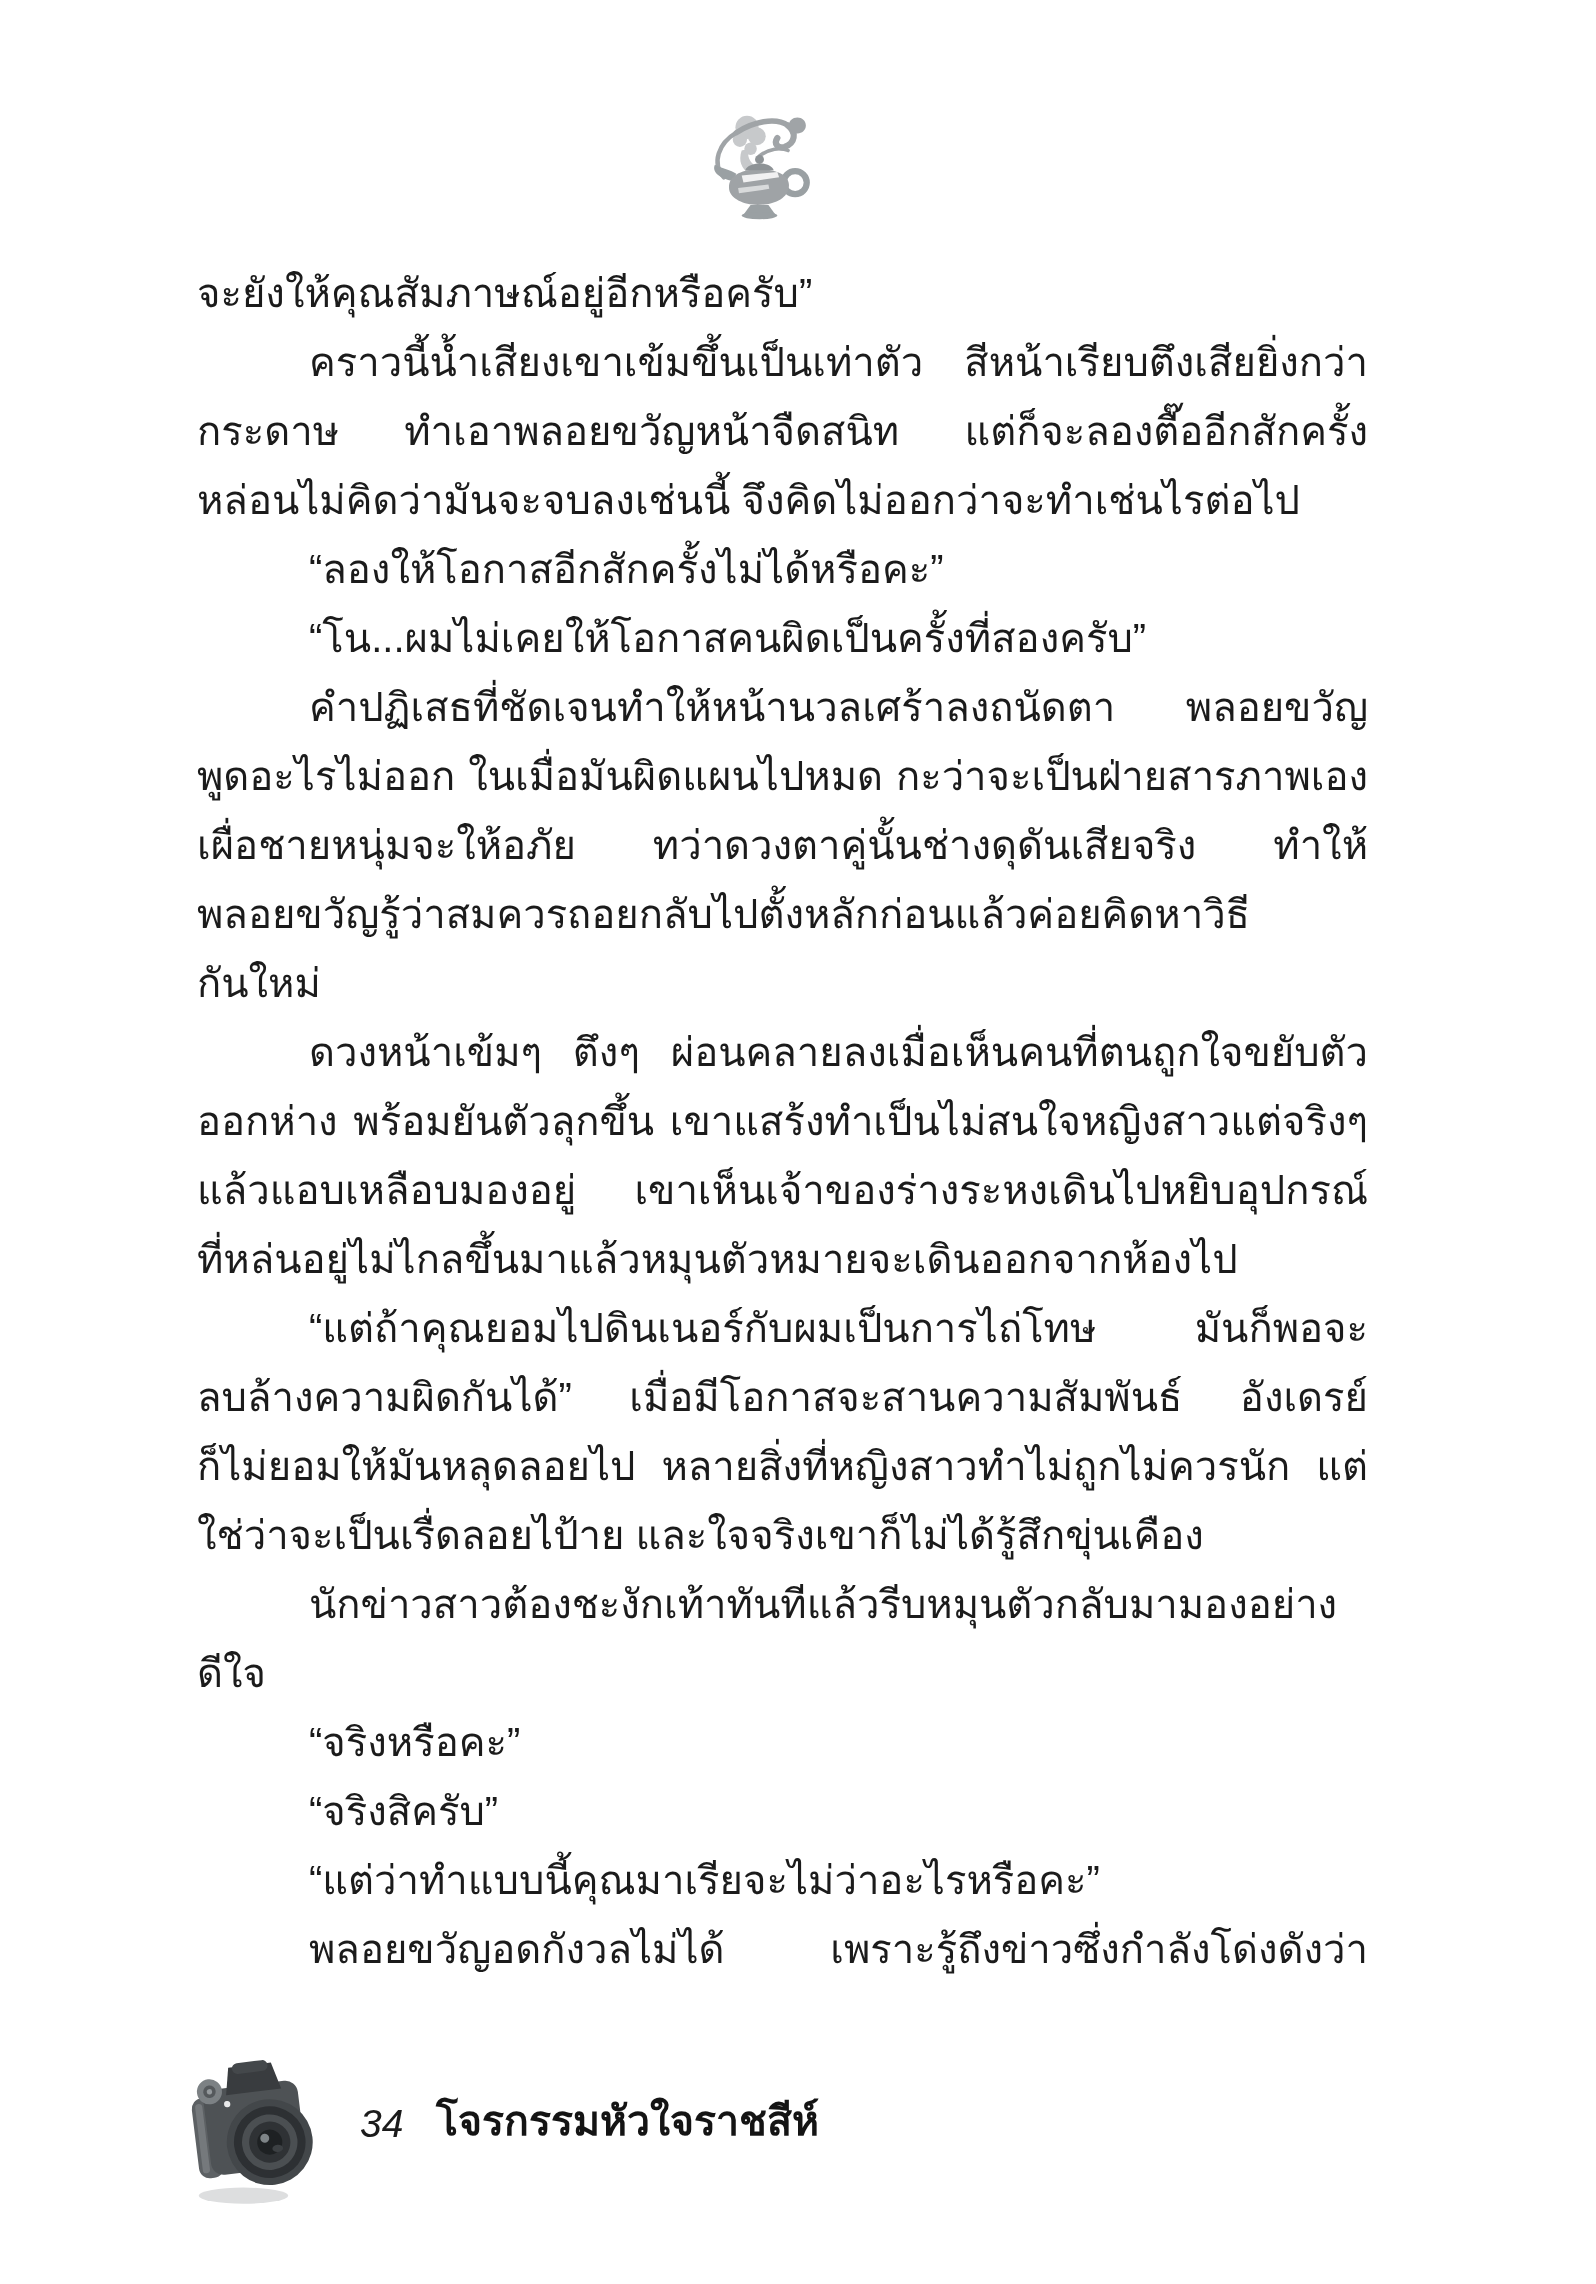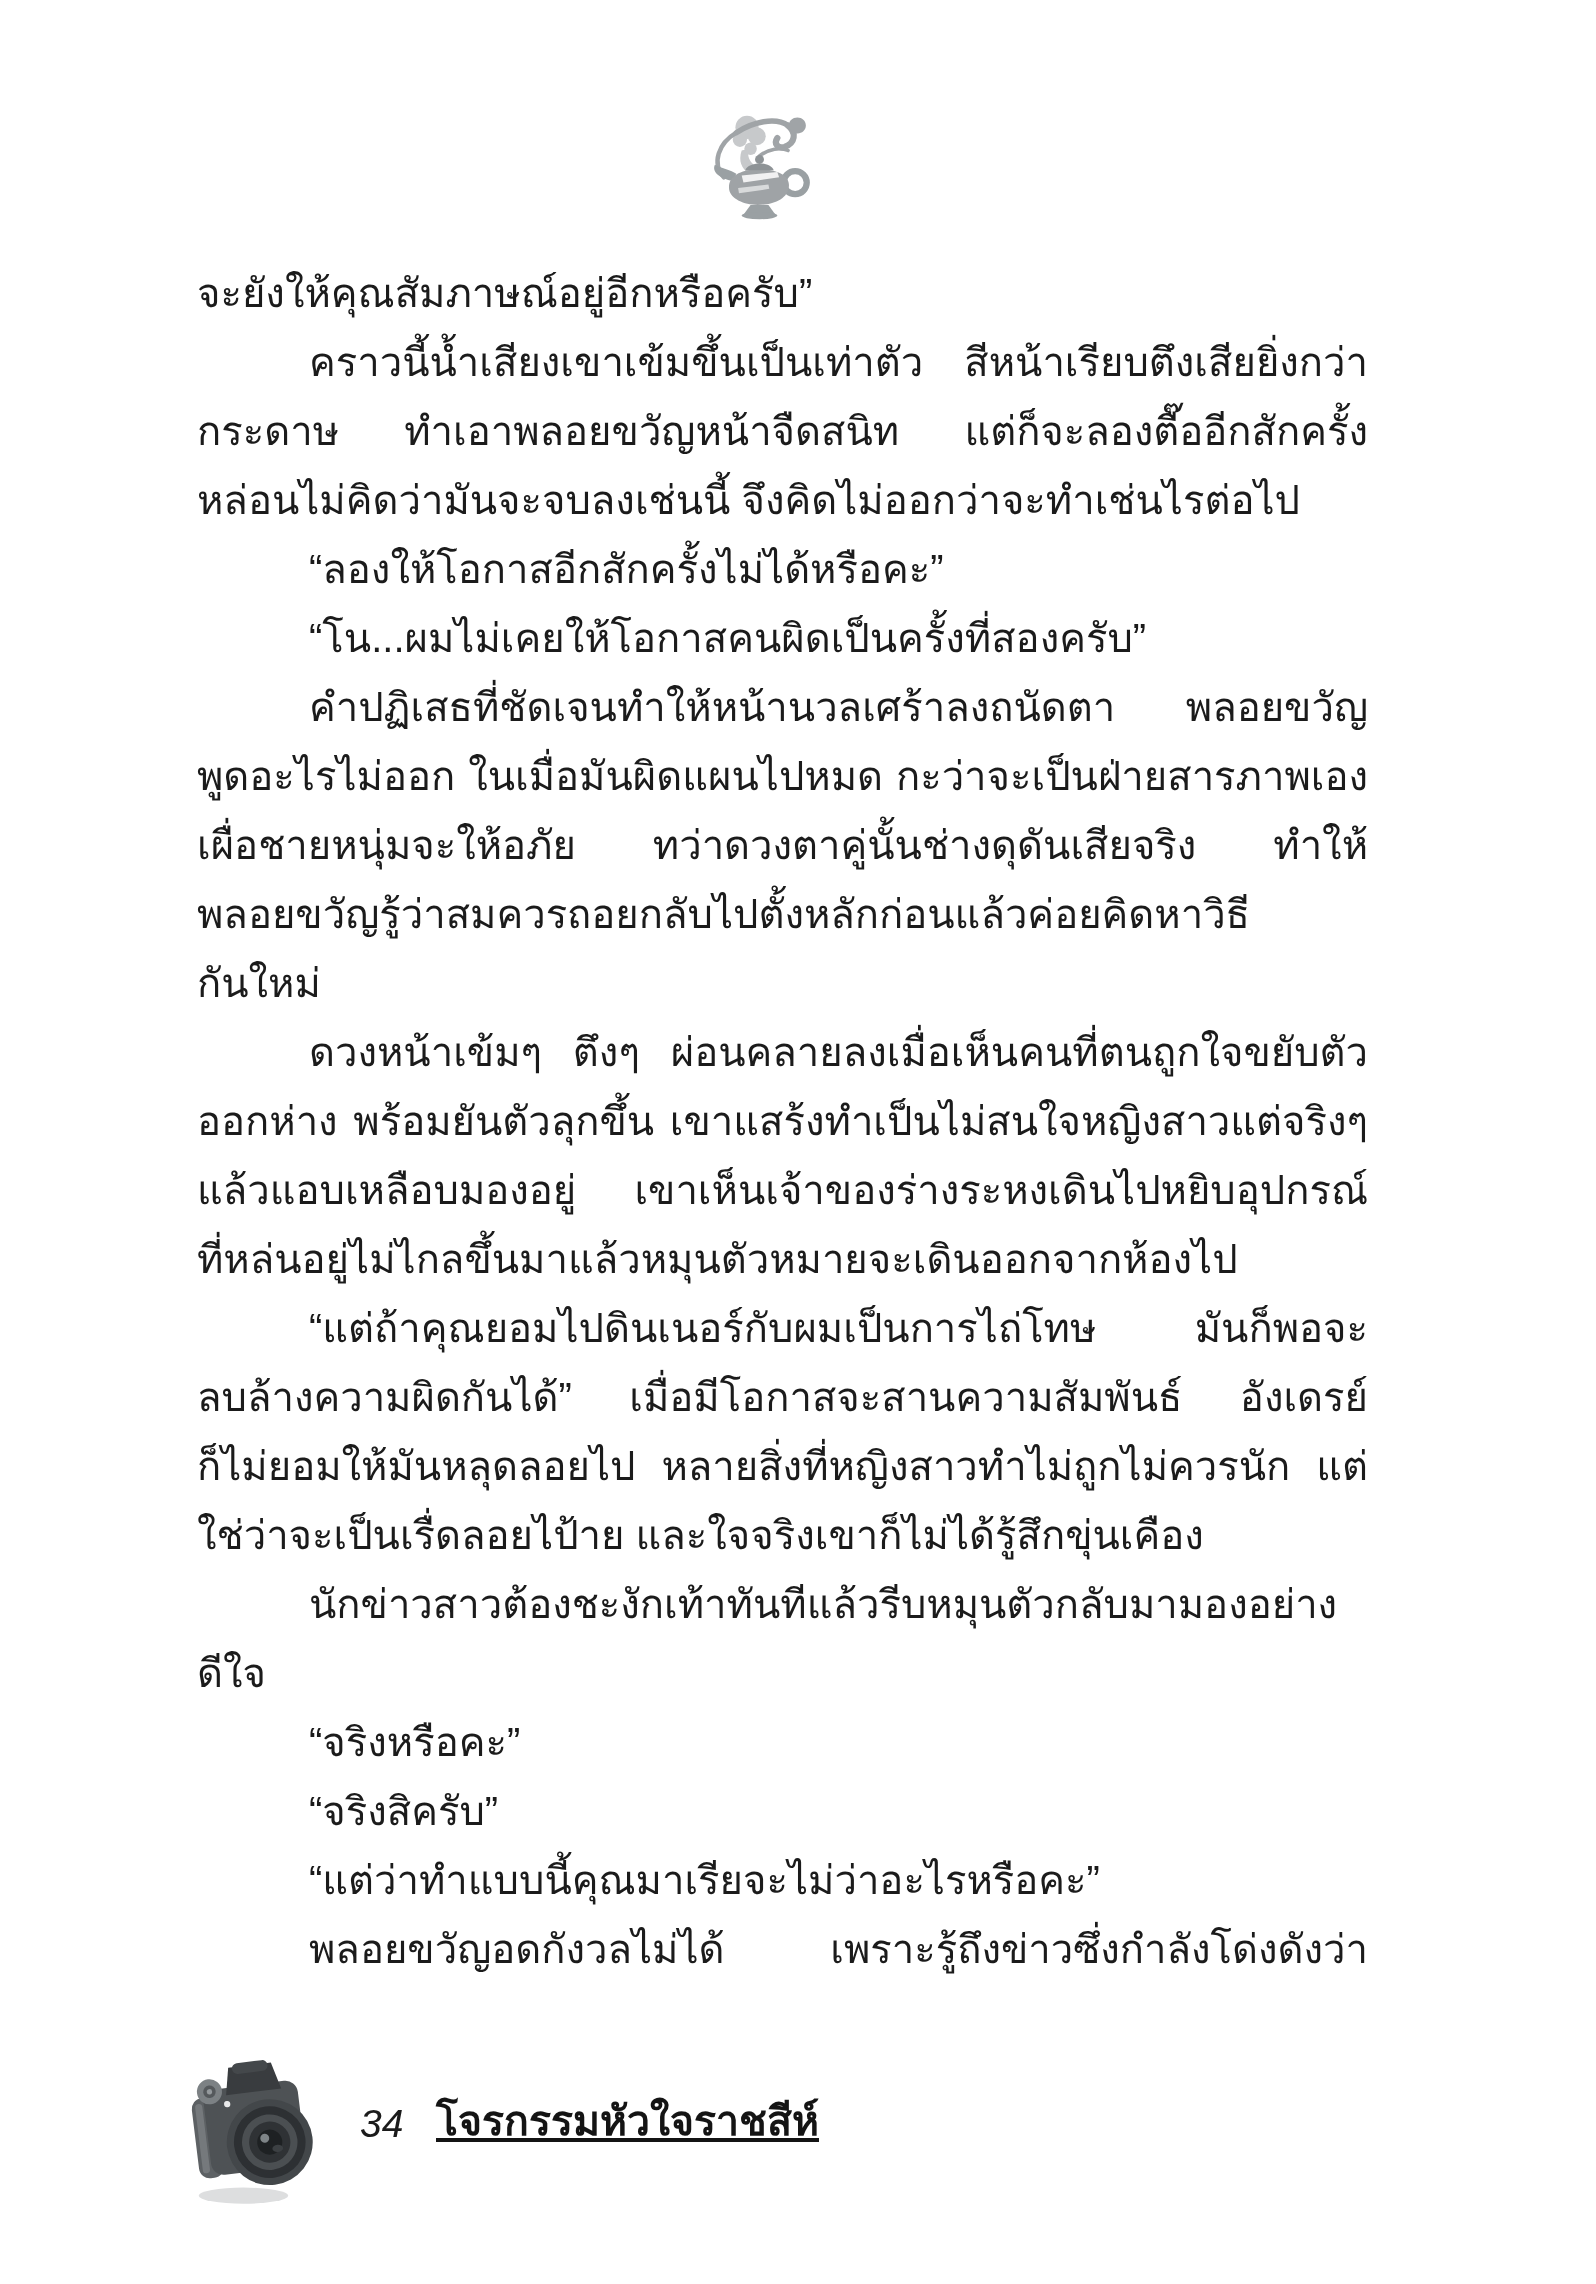--- a/index.html
+++ b/index.html
@@ -15,21 +15,21 @@
   .line{height:69px;line-height:69px;font-size:40px;white-space:nowrap;
         text-align:left;letter-spacing:0px;}
   .line.justify{white-space:normal;text-align:justify;text-align-last:justify;}
   .line.indent{padding-left:112px;}
 
   
   .camera{position:absolute;left:186px;top:2056px;width:140px;height:154px;}
   .page-number{position:absolute;left:360px;top:2097px;font-size:39px;
                line-height:54px;color:#1b1b1b;font-style:italic;}
   .book-title{position:absolute;left:436px;top:2092px;font-size:41px;
-              font-weight:bold;line-height:59px;color:#141414;text-decoration:underline;}
+              font-weight:bold;line-height:59px;color:#141414;}
 </style>
 </head>
 <body>
 
 <div class="page">
 
   <div class="ornament">
     <svg width="107" height="118" viewBox="0 0 120 132" xmlns="http://www.w3.org/2000/svg">
 
       <g fill="#c7c9cb">

